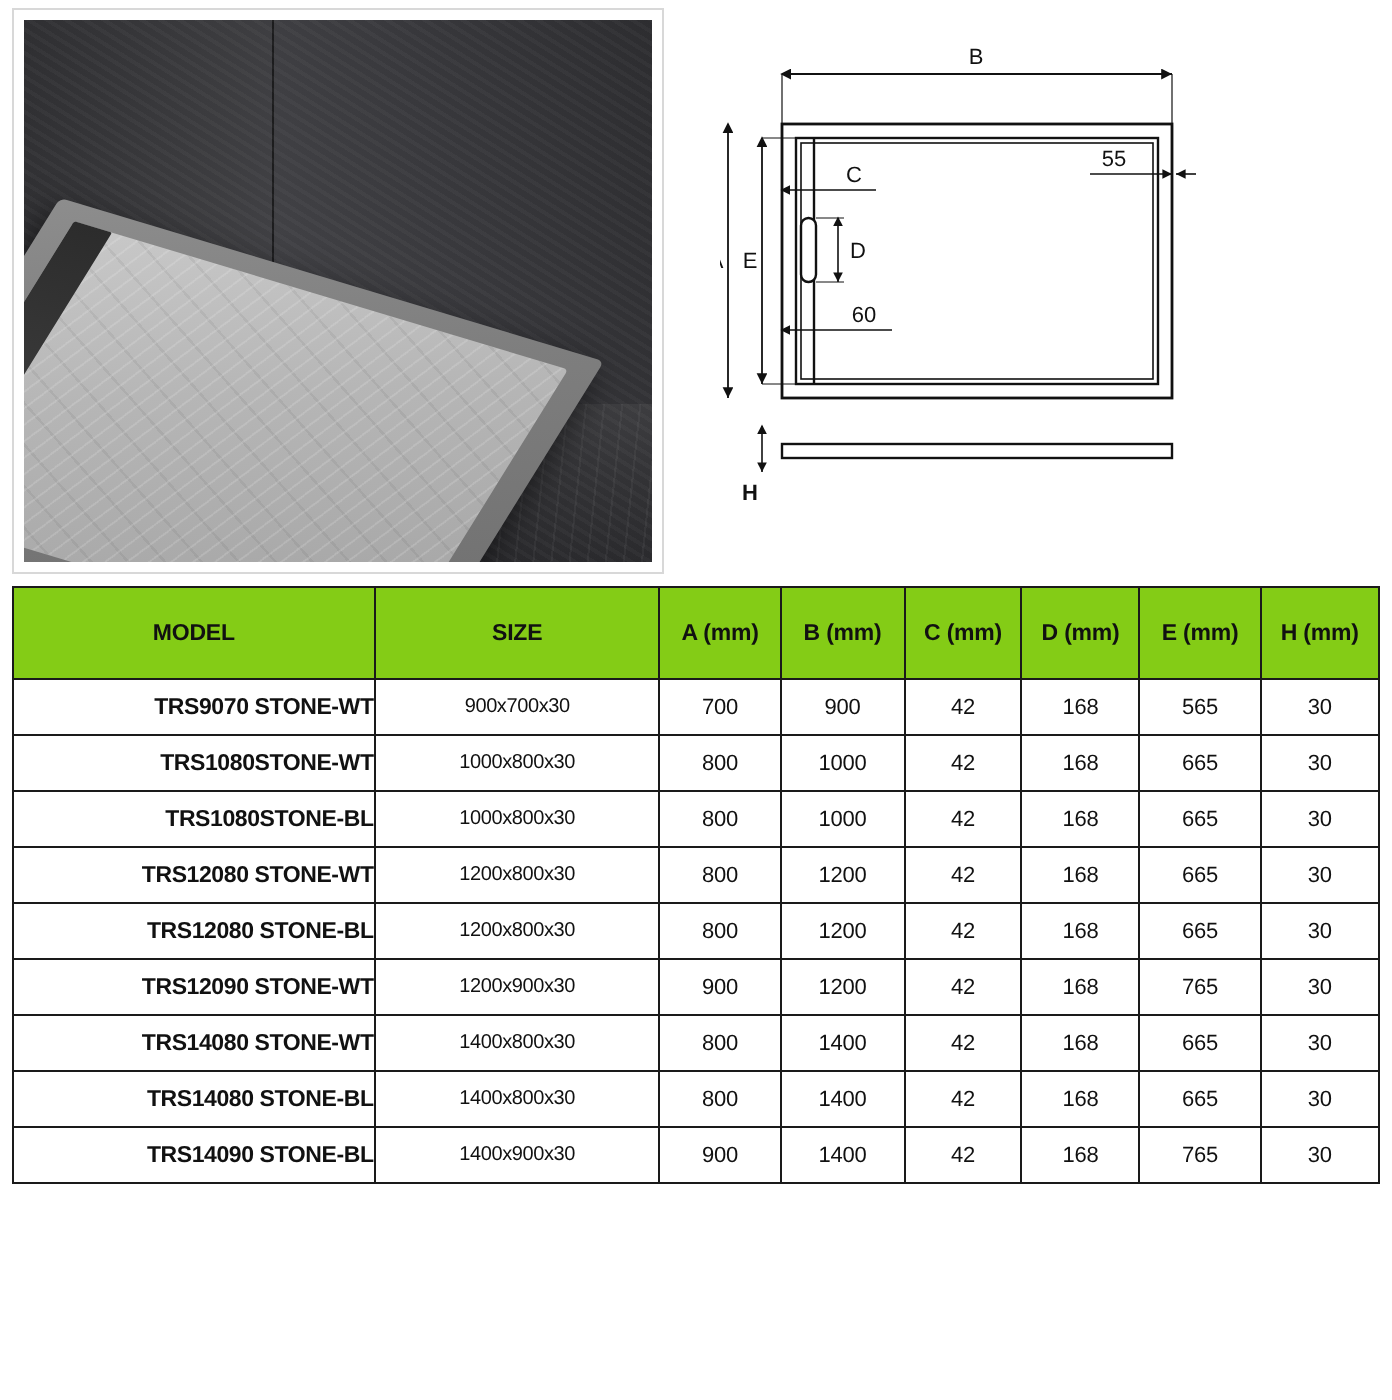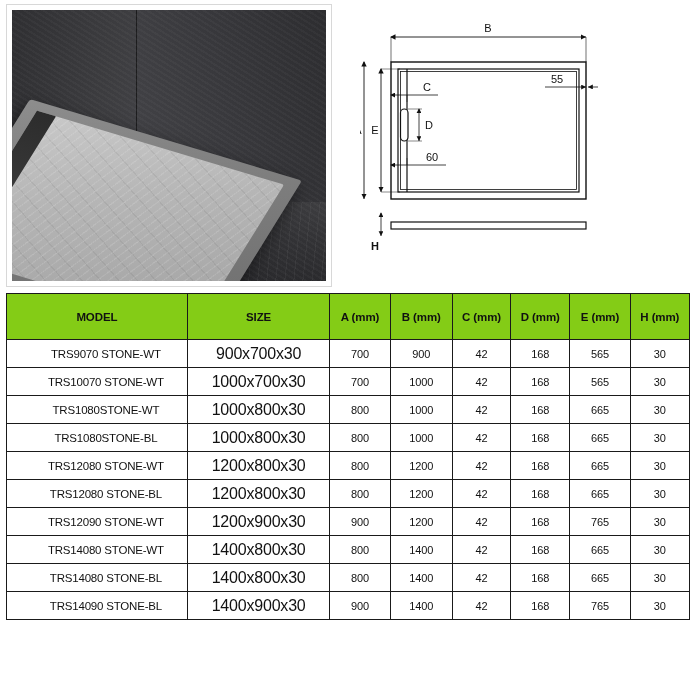--- a/index.html
+++ b/index.html
@@ -111,28 +111,28 @@
     font-size:11px;
     letter-spacing:-0.1px;
   }
   table.spec thead th{
     background:#84cc16;
     height:45px;
     font-weight:bold;
     font-size:11.5px;
   }
   table.spec td.model{
-    text-align:center;
+    text-align:right;
     padding-left:18px;
-    font-weight:normal;
+    font-weight:bold;
     font-size:11.5px;
     letter-spacing:-0.2px;
   }
   table.spec td.size{
-    font-size:16px;
+    font-size:10px;
     letter-spacing:-0.2px;
   }
   
   col.c-model{width:180px;}
   col.c-size{width:142px;}
   col.c-a{width:60px;}
   col.c-b{width:62px;}
   col.c-c{width:58px;}
   col.c-d{width:59px;}
   col.c-e{width:60px;}
@@ -250,30 +250,20 @@
             <td class="model">TRS9070 STONE-WT</td>
             <td class="size">900x700x30</td>
             <td>700</td>
             <td>900</td>
             <td>42</td>
             <td>168</td>
             <td>565</td>
             <td>30</td>
           </tr>
           <tr>
-            <td class="model">TRS10070 STONE-WT</td>
-            <td class="size">1000x700x30</td>
-            <td>700</td>
-            <td>1000</td>
-            <td>42</td>
-            <td>168</td>
-            <td>565</td>
-            <td>30</td>
-          </tr>
-          <tr>
             <td class="model">TRS1080STONE-WT</td>
             <td class="size">1000x800x30</td>
             <td>800</td>
             <td>1000</td>
             <td>42</td>
             <td>168</td>
             <td>665</td>
             <td>30</td>
           </tr>
           <tr>

